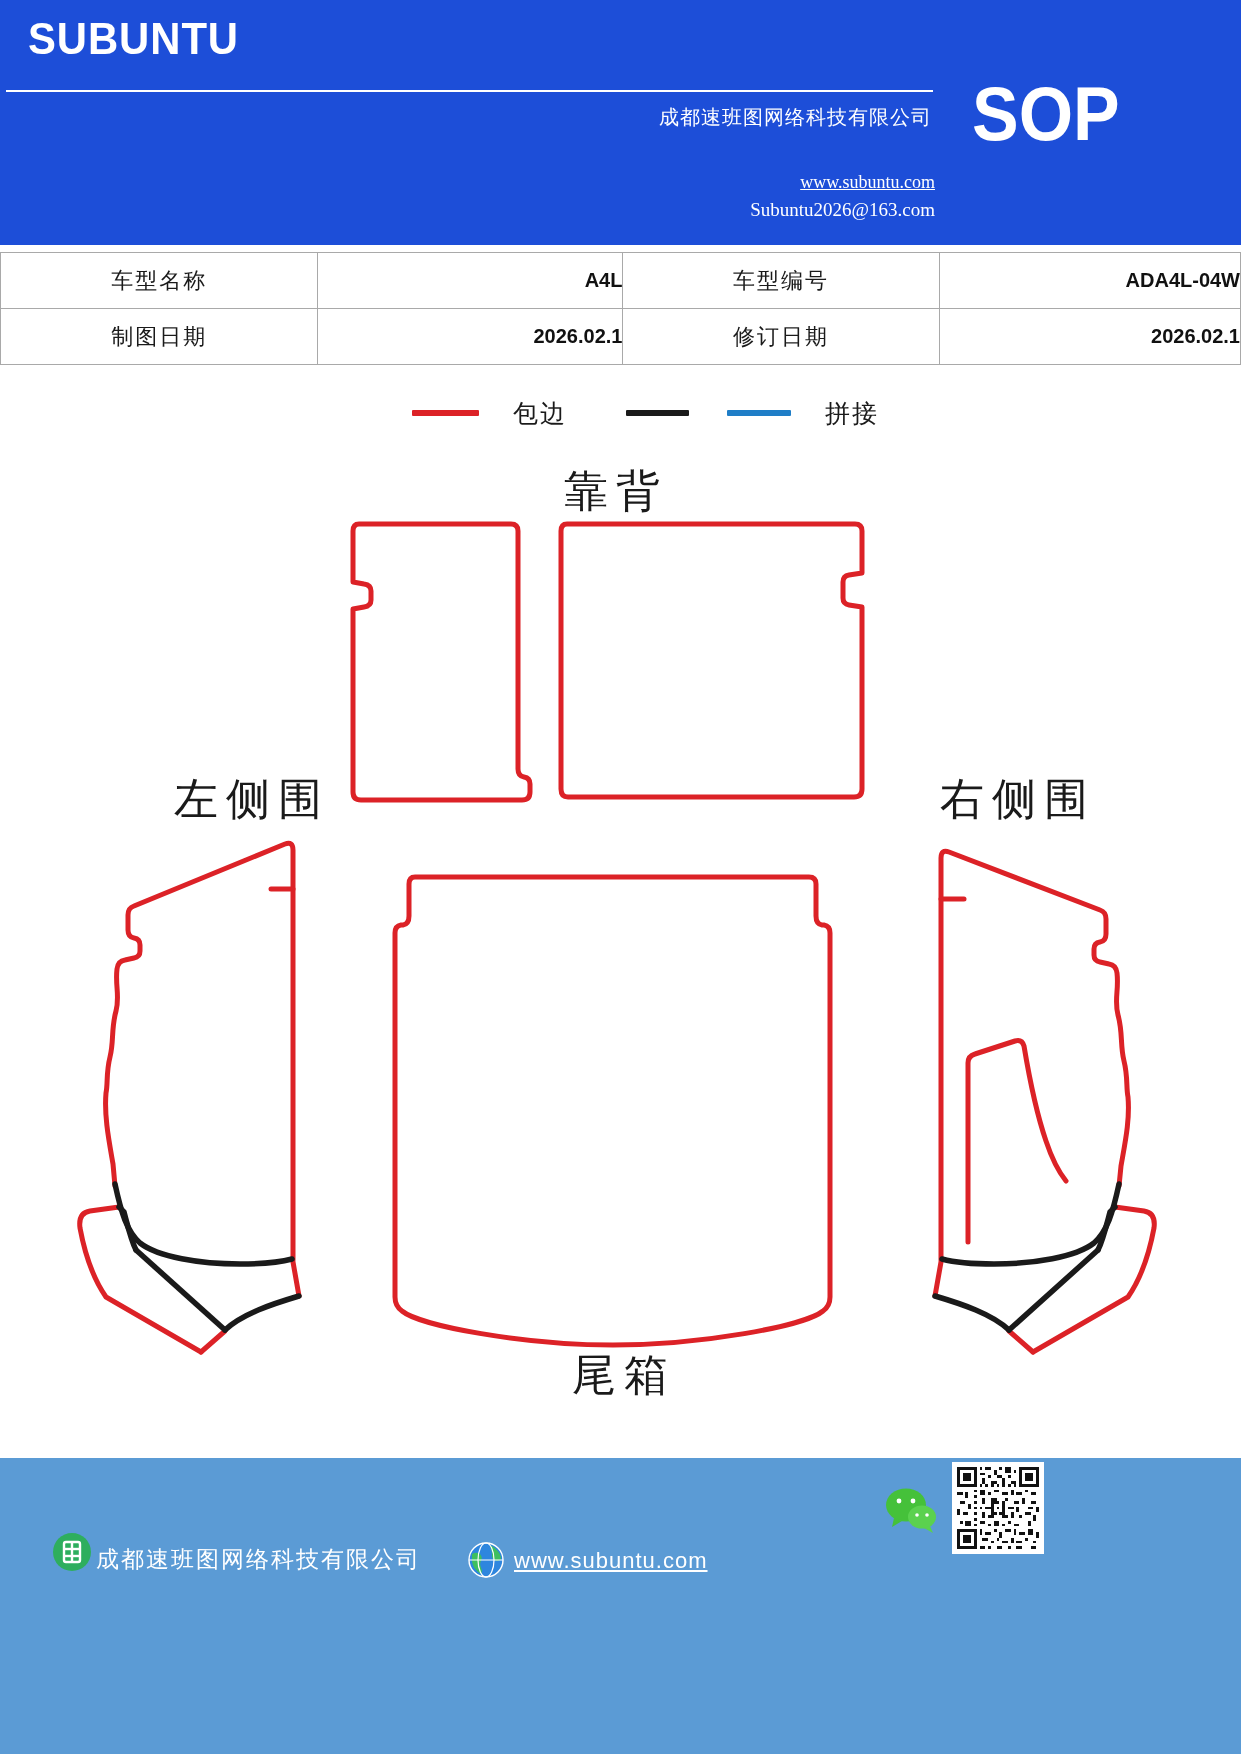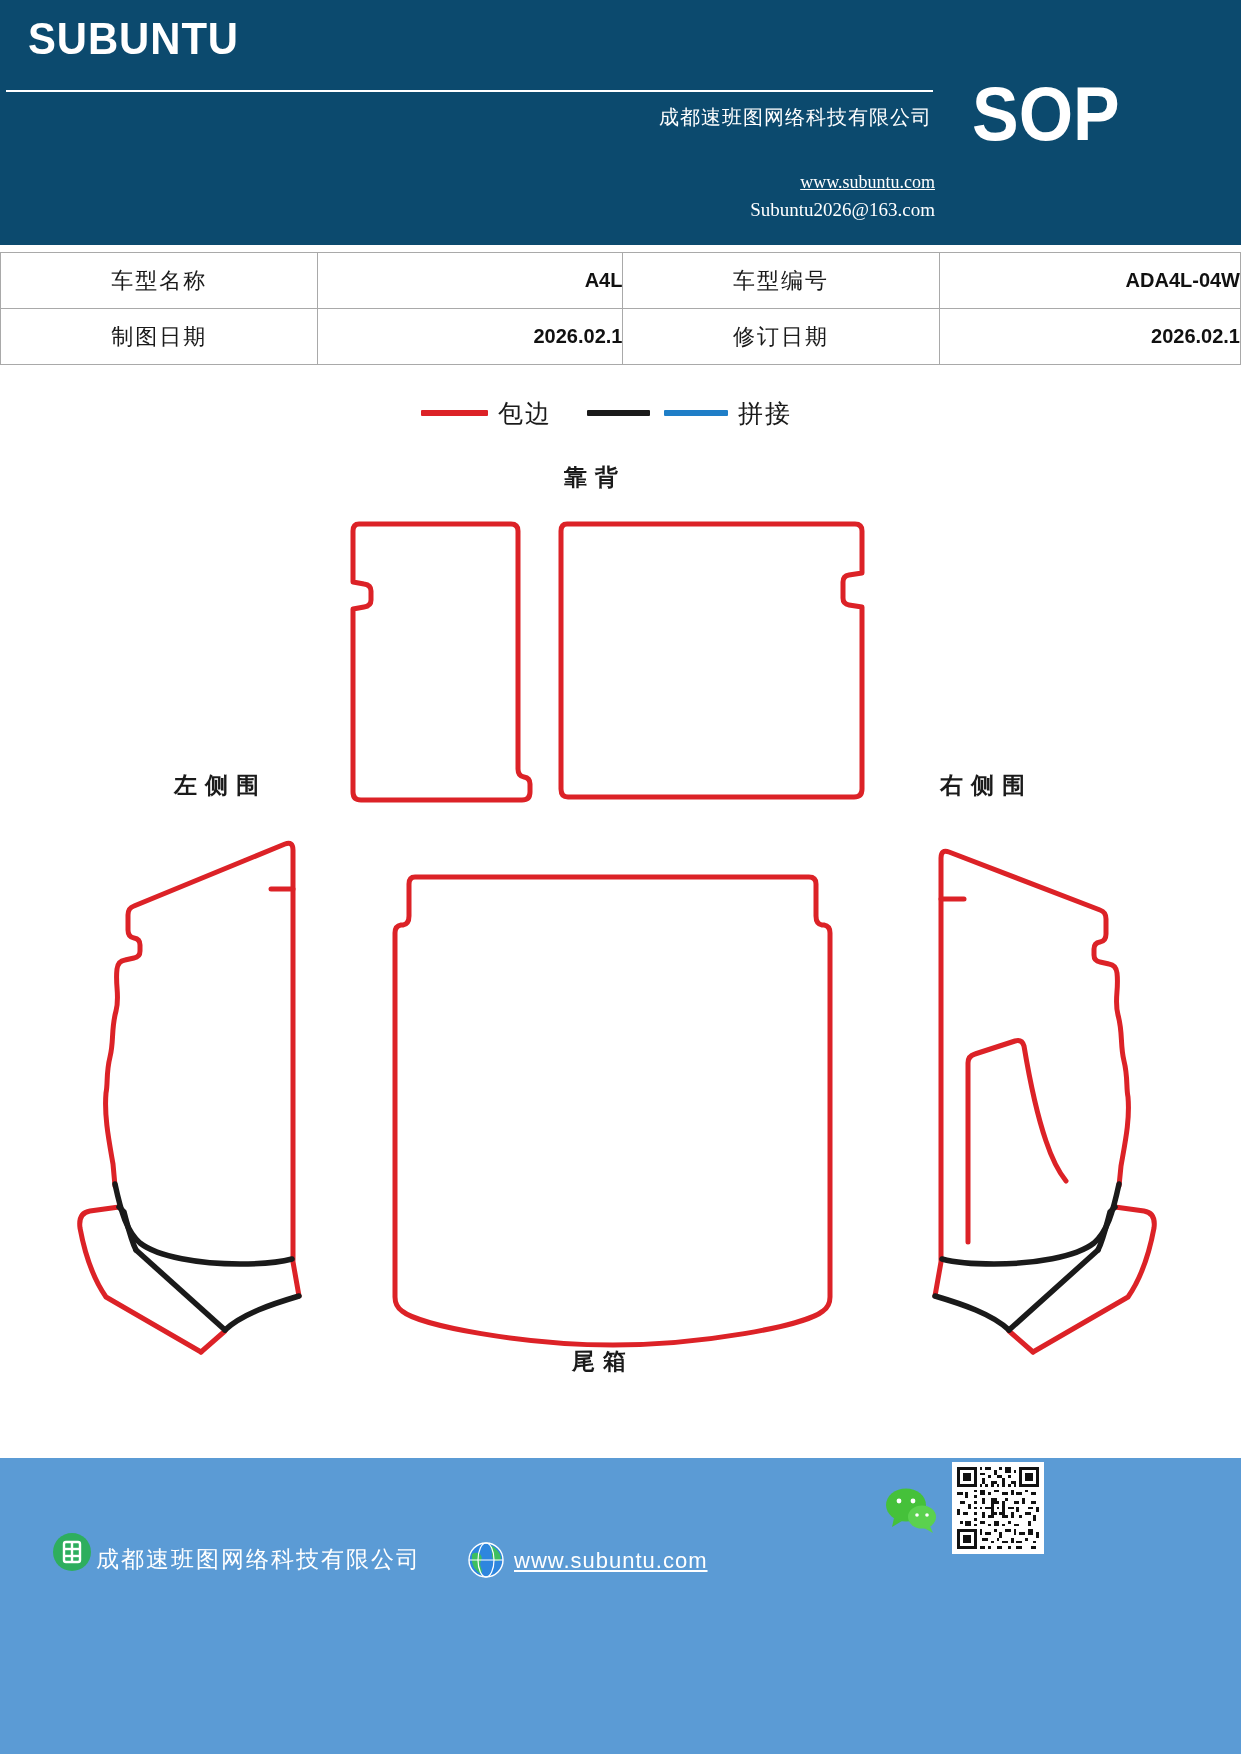--- a/index.html
+++ b/index.html
@@ -2,48 +2,48 @@
 <html><head>
 <meta charset="utf-8">
 <style>
   * { margin:0; padding:0; box-sizing:border-box; }
   html,body { background:#888; }
   #page {
     position:relative; width:1241px; height:1754px; background:#ffffff;
     font-family:"Liberation Sans", sans-serif; overflow:hidden; margin:0 auto;
   }
   
-  #header { position:absolute; left:0; top:0; width:1241px; height:245px; background:#0c4a6e; }
+  #header { position:absolute; left:0; top:0; width:1241px; height:245px; background:#1d4ed8; }
   .logo { position:absolute; left:28px; top:14px; color:#fff; font-size:44px; font-weight:800;
           letter-spacing:1px; transform:scaleX(.95); transform-origin:left; }
   .header-rule { position:absolute; left:6px; top:90px; width:927px; height:2px; background:#fff; }
   .header-company { position:absolute; right:309px; top:104px; color:#fff; font-size:20px;
           font-family:"Liberation Serif", serif; letter-spacing:1px; }
   .doc-title { position:absolute; left:28px; top:143px; color:#fff; font-size:32px; font-weight:700; letter-spacing:2px; }
   .header-web { position:absolute; right:306px; top:172px; color:#fff; font-size:18px;
           font-family:"Liberation Serif", serif; text-decoration:underline; }
   .header-mail { position:absolute; right:306px; top:199px; color:#fff; font-size:19px;
           font-family:"Liberation Serif", serif; }
   .sop { position:absolute; left:972px; top:70px; color:#fff; font-size:76px; font-weight:800;
           transform:scaleX(.92); transform-origin:left; letter-spacing:0px; }
   
   #info-table { position:absolute; left:0; top:252px; width:1241px; border-collapse:collapse;padding-left:24px; }
   #info-table td { border:1px solid #a9a9a9; height:56px; text-align:center; vertical-align:middle; }
   #info-table td.cell-label { font-family:"Liberation Serif", serif; font-size:22px; color:#1a1a1a; letter-spacing:2px; }
   #info-table td.cell-value { font-size:20px; font-weight:600; color:#111;text-align:right; }
   
-  #legend { position:absolute; left:421px; top:398px; height:30px; display:flex; align-items:center; }
+  #legend { position:absolute; left:412px; top:398px; height:30px; display:flex; align-items:center;gap:24px; }
   .legend-bar { height:6px; border-radius:1px; }
   .bar-red   { width:67px; background:#DC2227; margin-right:10px; }
   .bar-black { width:63px; background:#1A1A1A; margin-left:35px; margin-right:14px; }
   .bar-blue  { width:64px; background:#1F7EC7; margin-right:10px; }
   .legend-label { font-size:25px; color:#1a1a1a; letter-spacing:2px; }
   
   #diagram-svg { position:absolute; left:0; top:0; }
-  .part-label { position:absolute; color:#1a1a1a; font-size:23px; font-weight:700;
+  .part-label { position:absolute; color:#1a1a1a; font-size:44px; font-weight:400;
                 letter-spacing:8px; white-space:nowrap; }
   #label-backrest  { left:564px; top:462px; }
   #label-left-side { left:174px; top:770px; }
   #label-right-side{ left:940px; top:770px; }
   #label-trunk     { left:572px; top:1346px; }
   
   #footer { position:absolute; left:0; top:1458px; width:1241px; height:296px; background:#5B9BD5; }
   .footer-company { position:absolute; left:96px; top:86px; color:#fff; font-size:23px; letter-spacing:2px; }
   .footer-web { position:absolute; left:514px; top:90px; color:#fff; font-size:22px;
                 text-decoration:underline; letter-spacing:1px; }

